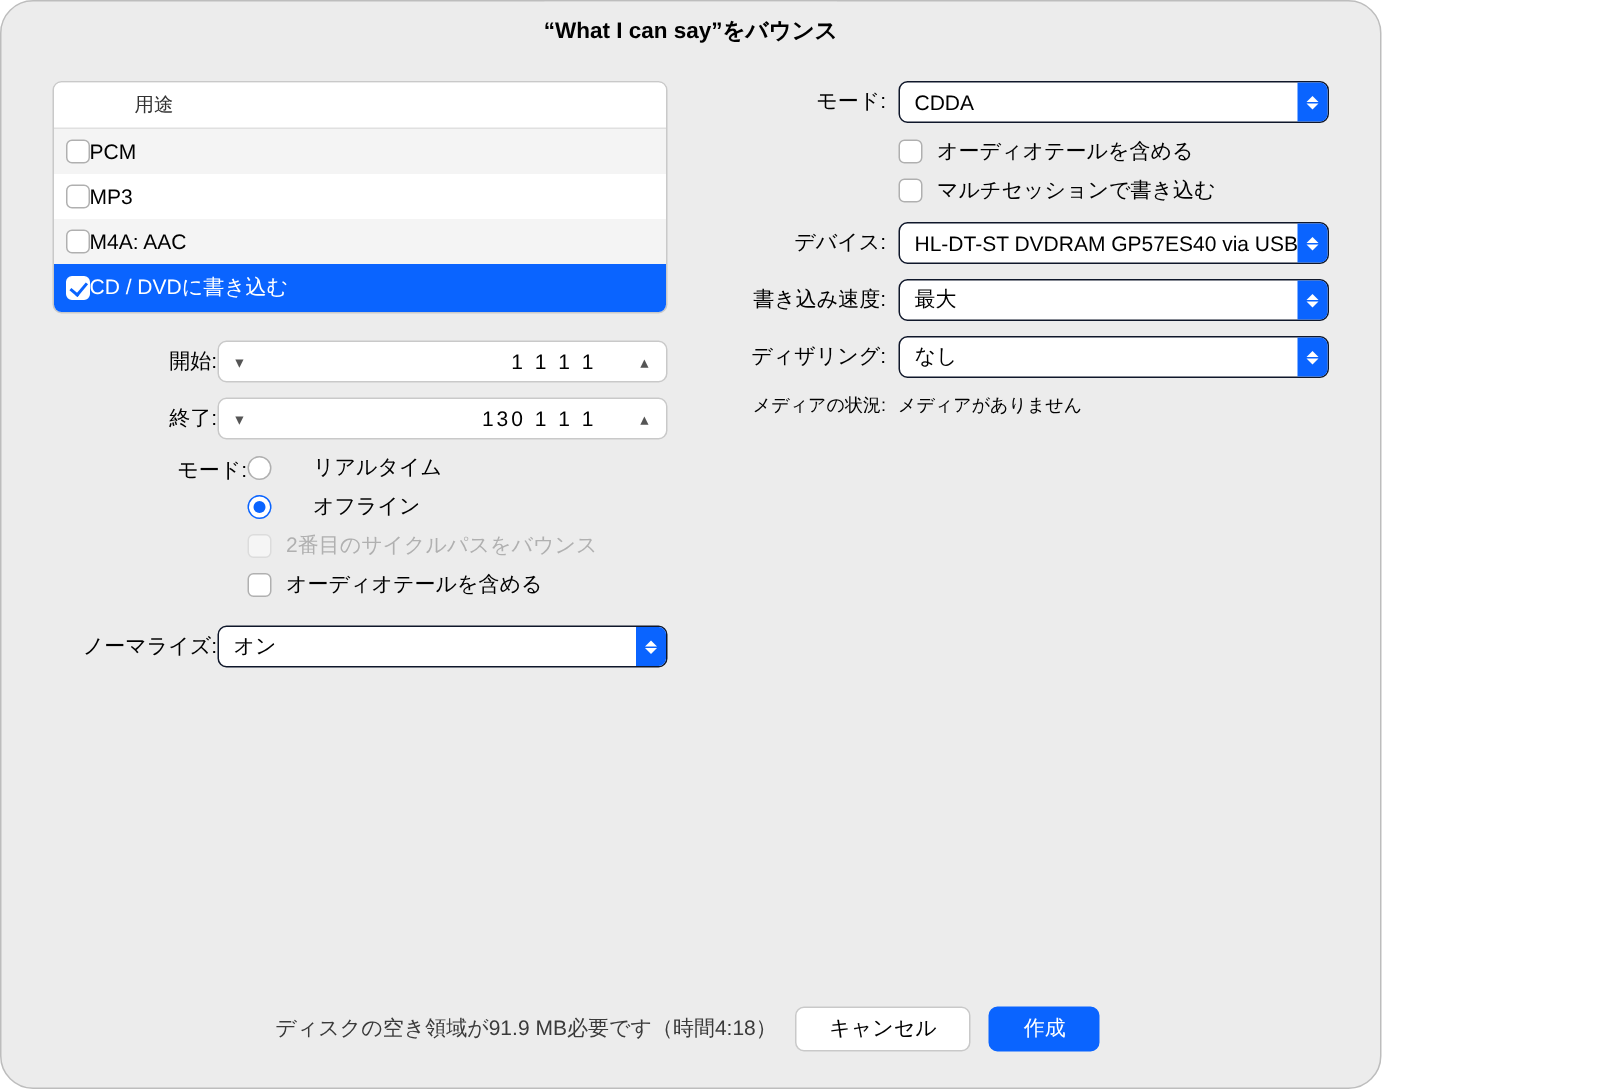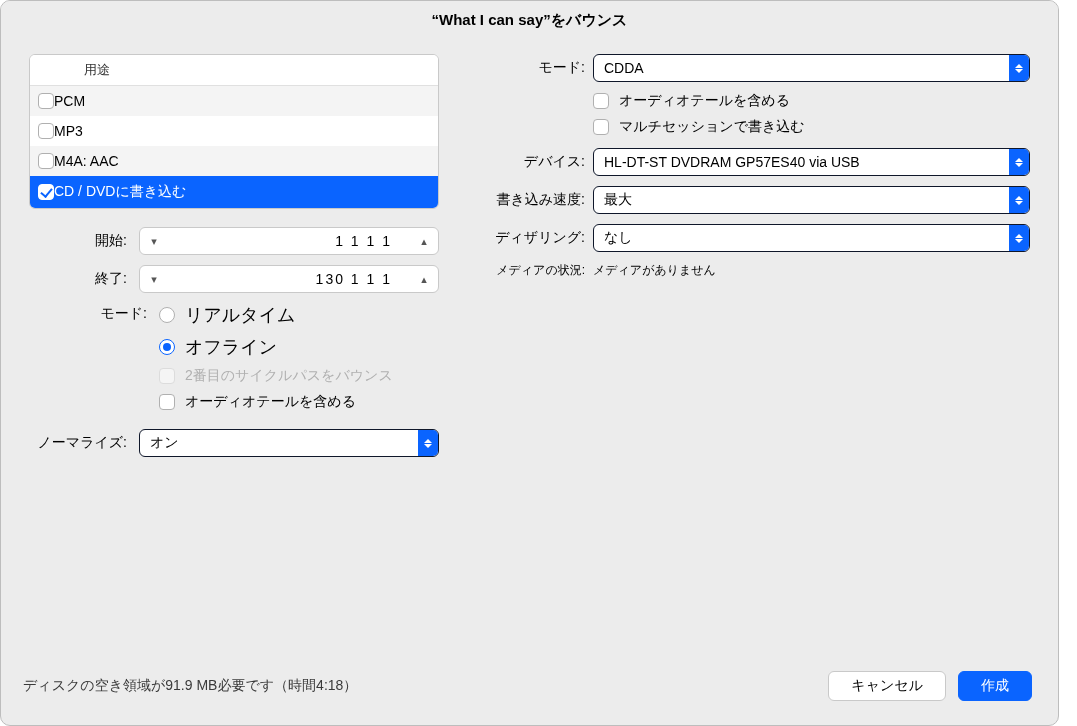--- a/index.html
+++ b/index.html
@@ -6,28 +6,29 @@
 body {
   font-family: -apple-system, "Helvetica Neue", "Hiragino Kaku Gothic ProN", sans-serif;
   font-size: 13px;
   color: #000;
   background: #fff;
   width: 1077px;
   height: 726px;
   position: relative;
 }
 .window {
-  width: 1059px;
+  width: 921px;
   height: 726px;
   border: 1px solid #bdbdbd;
-  border-radius: 10px;
+  border-radius: 22px;
   overflow: hidden;
   background: #ececec;
   display: flex;
   flex-direction: column;
+  align-items: center;
 }
 .titlebar {
   text-align: center;
   padding: 10px 0 12px;
   font-weight: 600;
   font-size: 15px;
   background: #ececec;
 }
 .content {
   flex: 1;
@@ -88,21 +89,21 @@
 
 
 .frow {
   display: flex;
   align-items: center;
   margin-bottom: 10px;
 }
 .flabel {
   width: 130px;
   text-align: right;
-  padding-right: 12px;
+  padding-right: 0;
   font-size: 14px;
   color: #000;
 }
 .frow .fcontrol { flex: 1; }
 
 
 .stepper {
   display: inline-flex;
   align-items: center;
   border: 1px solid #c9c9c9;
@@ -124,23 +125,23 @@
   text-align: right;
   padding-right: 18px;
   font-size: 14px;
   letter-spacing: 2px;
 }
 
 
 .radio-row {
   display: flex;
   align-items: center;
-  gap: 10px;
+  gap: 28px;
   margin-bottom: 8px;
-  font-size: 18px;
+  font-size: 14px;
 }
 .radio {
   width: 16px; height: 16px;
   border: 1px solid #b0b0b0;
   border-radius: 50%;
   background: #fff;
   position: relative;
   flex-shrink: 0;
 }
 .radio.sel { border-color: #0a64ff; }

